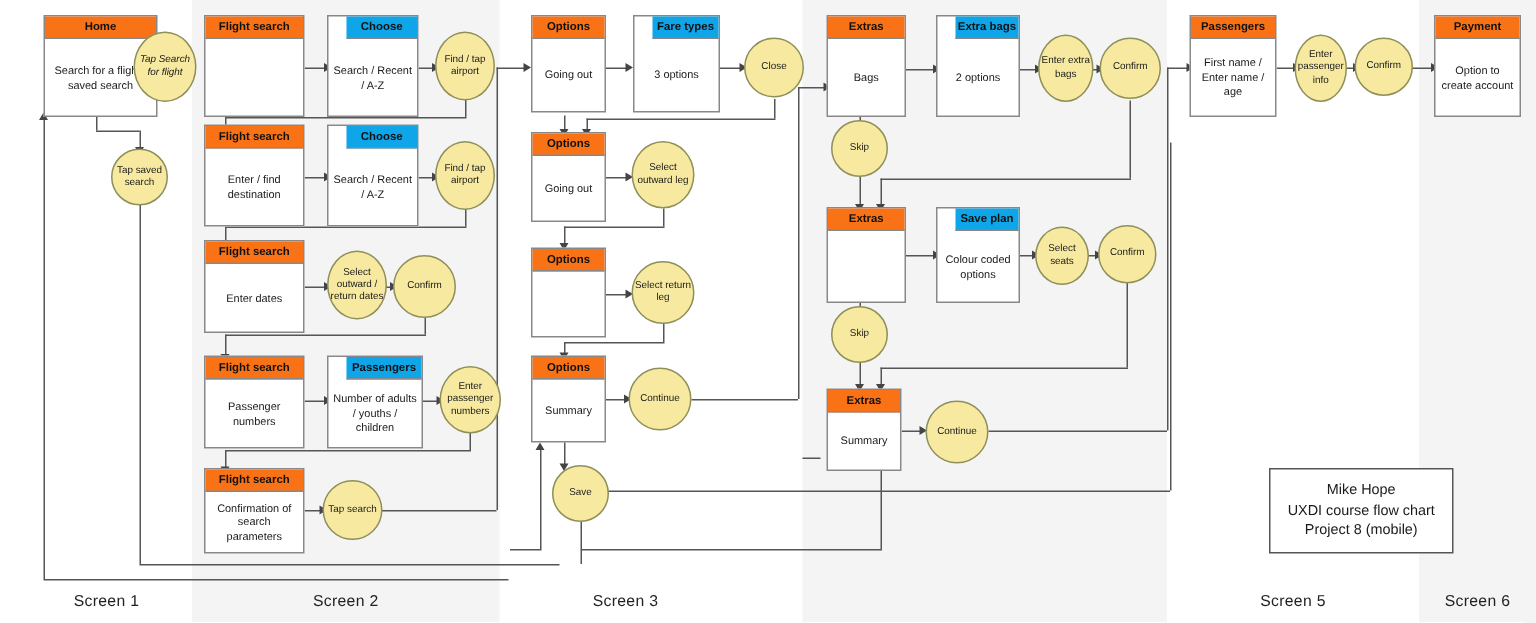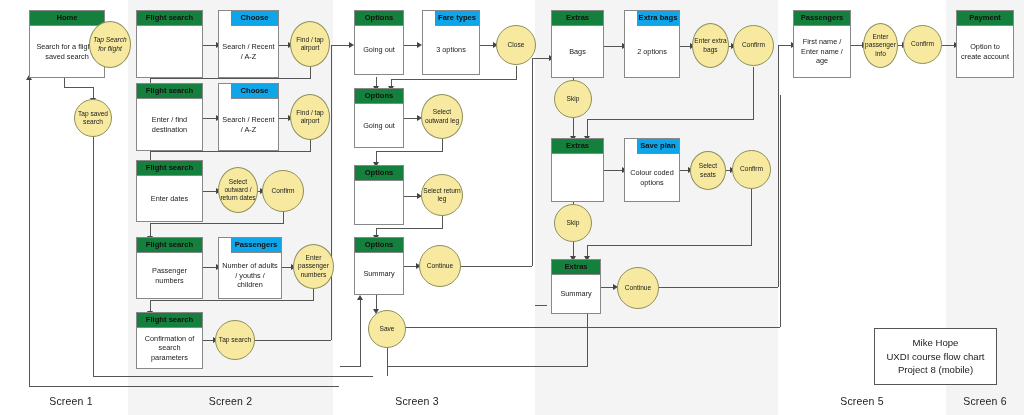--- a/index.html
+++ b/index.html
@@ -45,21 +45,21 @@
     box-sizing: border-box;
     height: 15px;
     line-height: 14px;
     text-align: center;
     font-size: 7.6px;
     font-weight: bold;
     color: #111111;
     border-bottom: 1px solid #888888;
     overflow: hidden;
   }
-  .node .hdr.blue  { background: #15803d; }
+  .node .hdr.blue  { background: #f97316; }
   .node .hdr.gray  { background: #0ea5e9; margin-left: 12px; }
   .node .body {
     flex: 1;
     display: flex;
     align-items: center;
     justify-content: center;
     text-align: center;
     font-size: 7.3px;
     color: #1a1a1a;
     line-height: 1.32;
@@ -426,21 +426,21 @@
   <div class="circle" style="left:692px;top:23px;width:37px;height:45px;">Enter extra bags</div>
   <div class="circle" style="left:733px;top:25px;width:41px;height:41px;">Confirm</div>
   <div class="circle" style="left:554px;top:80px;width:38px;height:38px;">Skip</div>
   <div class="circle" style="left:690px;top:151px;width:36px;height:39px;">Select seats</div>
   <div class="circle" style="left:732px;top:150px;width:39px;height:39px;">Confirm</div>
   <div class="circle" style="left:554px;top:204px;width:38px;height:38px;">Skip</div>
   <div class="circle" style="left:617px;top:267px;width:42px;height:42px;">Continue</div>
   <div class="circle" style="left:863px;top:23px;width:35px;height:45px;">Enter passenger info</div>
   <div class="circle" style="left:903px;top:25px;width:39px;height:39px;">Confirm</div>
 
-  <div class="legend" style="left:874px;top:312px;width:123px;height:57px;margin-top:16px;">
+  <div class="legend" style="left:846px;top:312px;width:123px;height:57px;">
     <div>Mike Hope</div>
     <div>UXDI course flow chart</div>
     <div>Project 8 (mobile)</div>
   </div>
 
   <div class="screen-label" style="left:14px;width:114px;">Screen 1</div>
   <div class="screen-label" style="left:128px;width:205px;">Screen 2</div>
   <div class="screen-label" style="left:316px;width:202px;">Screen 3</div>
   <div class="screen-label" style="left:778px;width:168px;">Screen 5</div>
   <div class="screen-label" style="left:946px;width:78px;">Screen 6</div>

